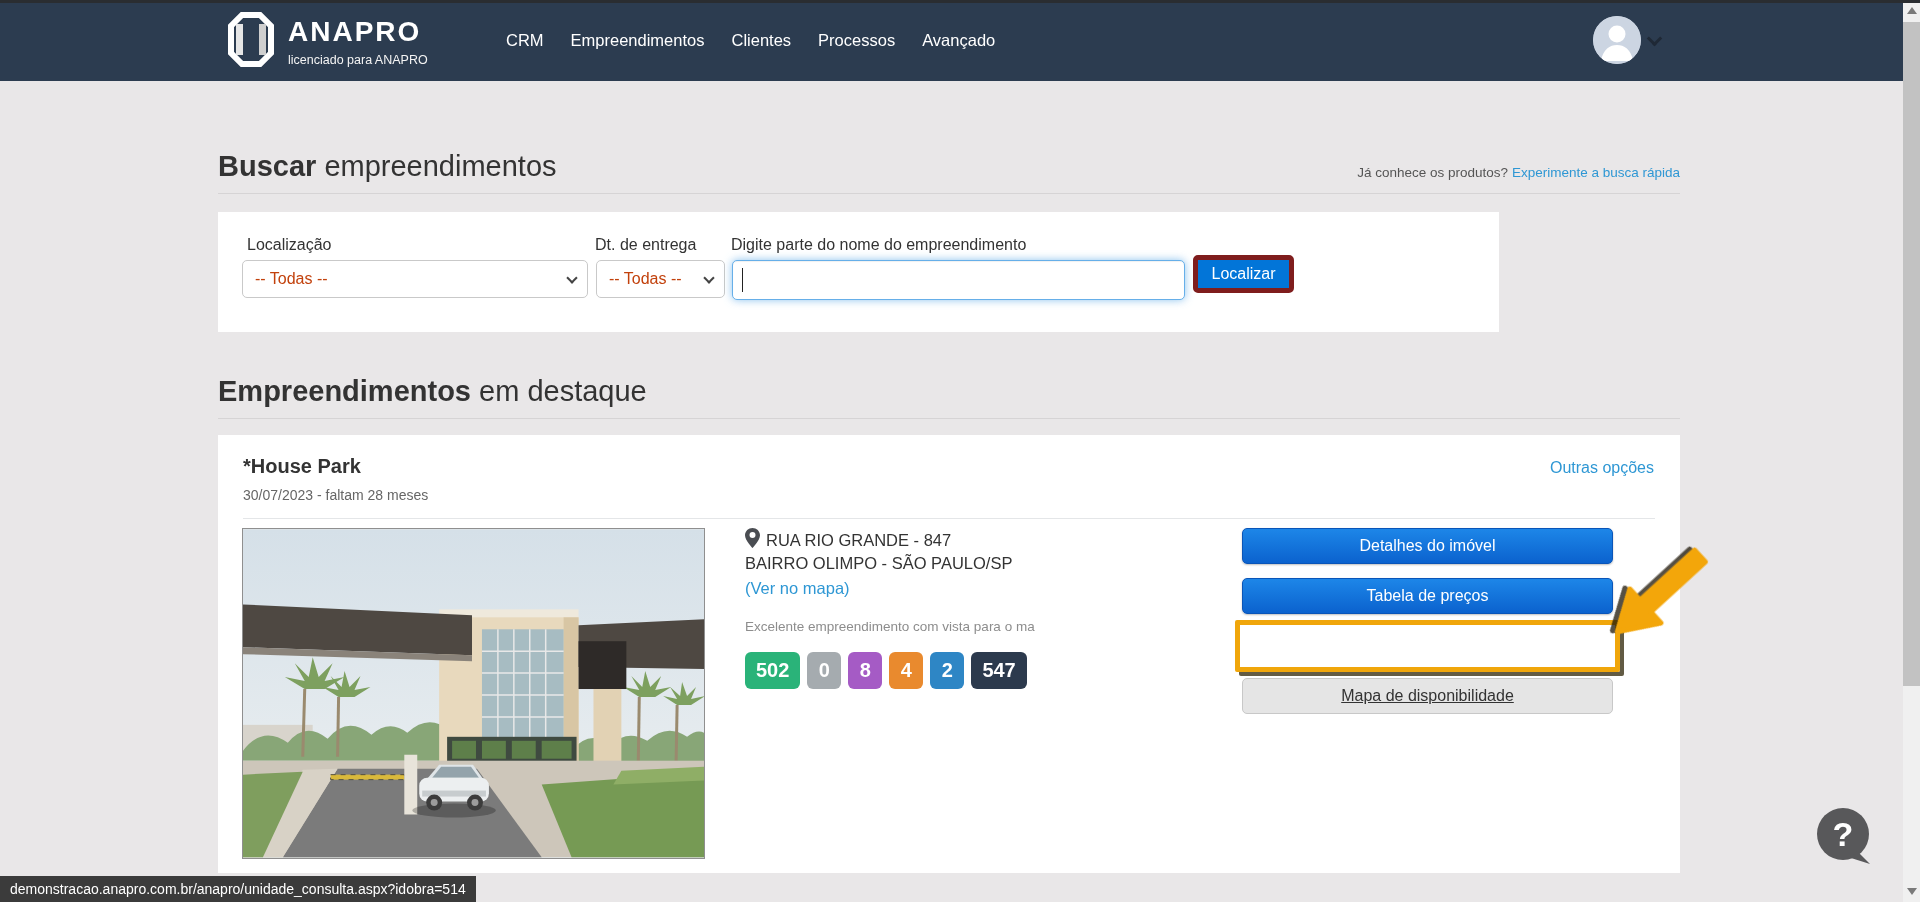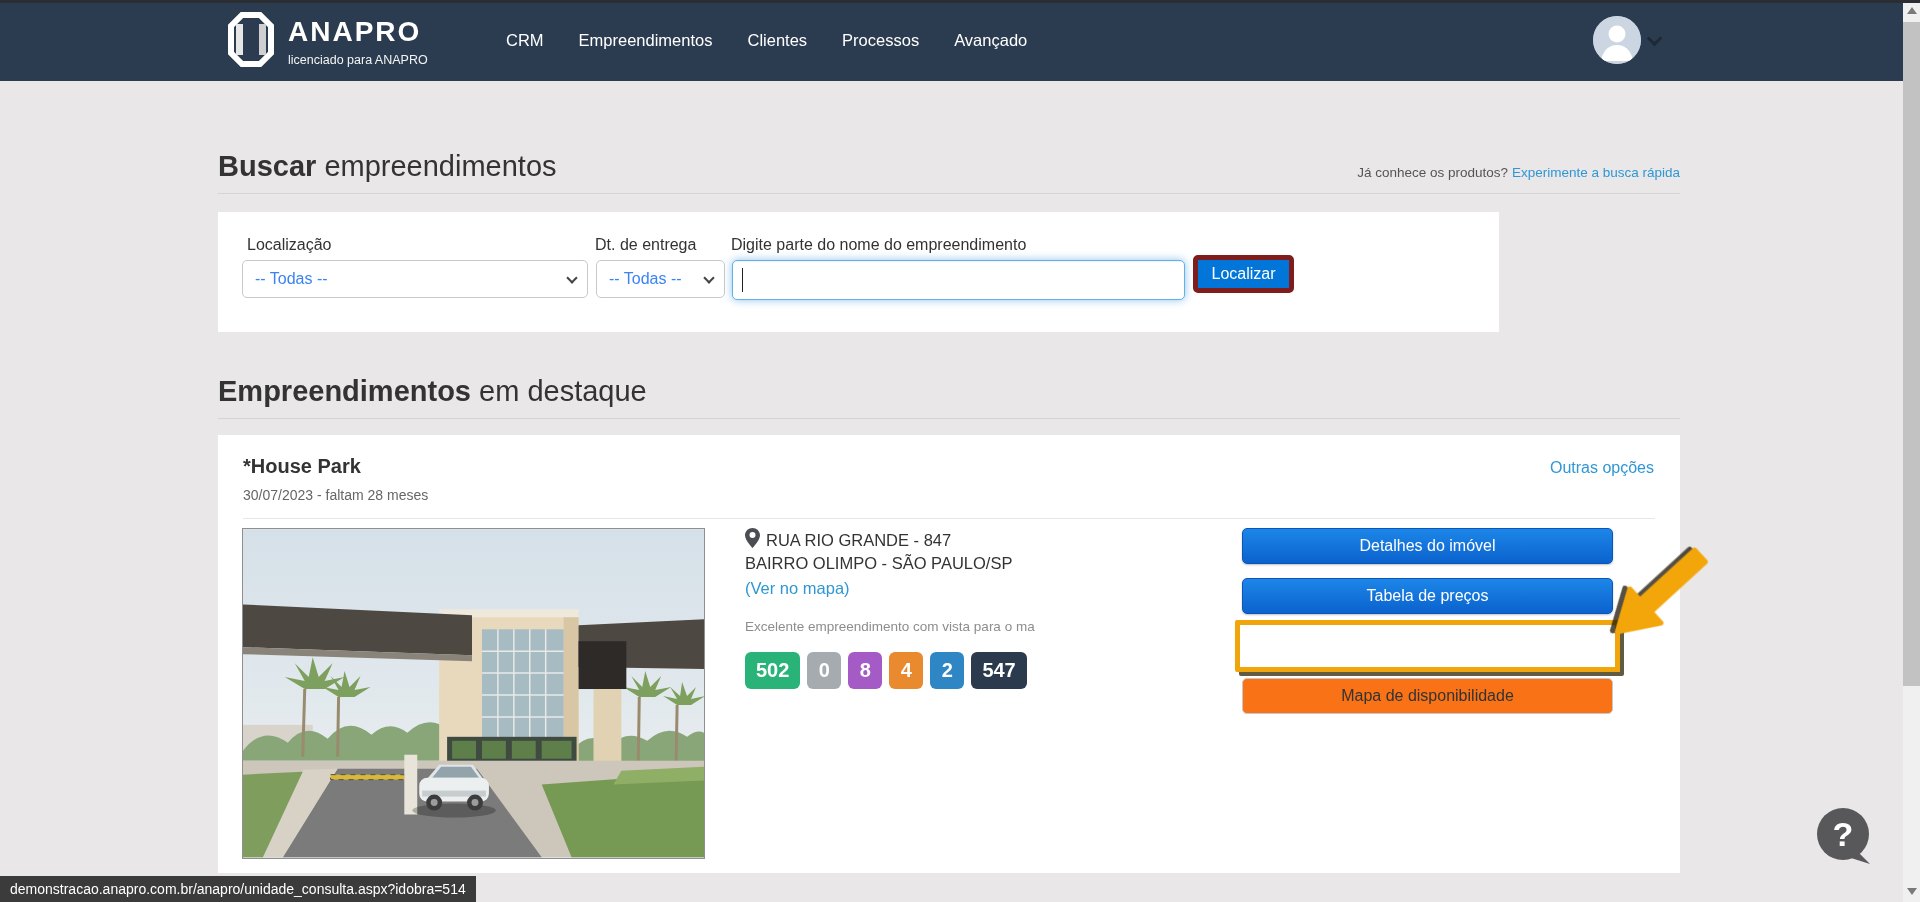--- a/index.html
+++ b/index.html
@@ -7,21 +7,21 @@
   body { font-family:"Liberation Sans", sans-serif; background:#e9e7e8; color:#333; position:relative; }
 
   .topline { position:absolute; left:0; top:0; width:1920px; height:3px; background:#2a2d31; z-index:60; }
 
   
   .navbar { position:absolute; left:0; top:0; width:1920px; height:81px; background:#2c3c50; z-index:5; }
   .brand { position:absolute; left:228px; top:12px; display:flex; align-items:center; }
   .brand-text { margin-left:14px; color:#fff; }
   .brand-name { font-size:28px; font-weight:bold; letter-spacing:2px; line-height:30px; }
   .brand-sub { font-size:12.5px; font-weight:400; margin-top:6px; color:#f4f4f4; }
-  .nav-menu { position:absolute; left:506px; top:0; height:81px; display:flex; align-items:center; gap:35px; list-style:none; }
+  .nav-menu { position:absolute; left:506px; top:0; height:81px; display:flex; align-items:center; gap:27px; list-style:none; }
   .nav-menu li { color:#fff; font-size:16.5px; cursor:pointer; white-space:nowrap; }
   .user-box { position:absolute; left:1593px; top:16px; display:flex; align-items:center; cursor:pointer; }
   .avatar { width:48px; height:48px; border-radius:50%; background:#ccd5e2; overflow:hidden; position:relative; }
   .avatar svg { position:absolute; left:0; top:0; }
   .user-chev { width:11px; height:11px; border-right:3px solid #1f2936; border-bottom:3px solid #1f2936; transform:rotate(45deg); margin-left:8px; margin-top:-4px; }
 
   
   .scrollbar { position:absolute; right:0; top:0; width:17px; height:902px; background:#f0f0f0; z-index:50; }
   .sb-arrow { position:absolute; left:4px; width:0; height:0; border-left:5px solid transparent; border-right:5px solid transparent; }
   .sb-up { top:7px; border-bottom:7px solid #7a7a7a; }
@@ -31,21 +31,21 @@
   
   .section-head { position:absolute; left:218px; width:1462px; display:flex; justify-content:space-between; align-items:flex-end; border-bottom:1px solid #d6d4d5; padding-bottom:10px; }
   .section-head h1 { font-size:29px; font-weight:400; color:#333; }
   .section-head h1 b { font-weight:700; }
   .head-hint { font-size:13.5px; color:#555; padding-bottom:3px; }
   .head-hint a { color:#2e97d4; text-decoration:none; cursor:pointer; }
 
   
   .panel { position:absolute; left:218px; top:212px; width:1281px; height:120px; background:#fff; }
   .field-label { position:absolute; font-size:16px; color:#333; top:24px; }
-  .selectbox { position:absolute; top:48px; height:38px; background:#fff; border:1px solid #c9c9c9; border-radius:5px; font-size:16px; color:#3b82f6; display:flex; align-items:center; padding:0 12px; cursor:pointer; }
+  .selectbox { position:absolute; top:48px; height:38px; background:#fff; border:1px solid #c9c9c9; border-radius:5px; font-size:16px; color:#c2410c; display:flex; align-items:center; padding:0 12px; cursor:pointer; }
   .selectbox .chev { position:absolute; right:11px; top:13px; width:8px; height:8px; border-right:2px solid #444; border-bottom:2px solid #444; transform:rotate(45deg); }
   .textinput { position:absolute; left:514px; top:48px; width:453px; height:40px; border:1px solid #66afe9; border-radius:5px; background:#fff; box-shadow:0 0 8px rgba(102,175,233,.75), inset 0 1px 1px rgba(0,0,0,.06); font-size:16px; padding:0 10px; }
   .caret { position:absolute; left:524px; top:56px; width:1px; height:24px; background:#222; }
   .btn-localizar { position:absolute; left:975px; top:43px; width:101px; height:38px; background:#0275d8; border:5px solid #7f1d1d; border-radius:5px; color:#fff; font-size:16px; cursor:pointer; }
 
   
   .card { position:absolute; left:218px; top:435px; width:1462px; height:438px; background:#fff; }
   .card-title { position:absolute; left:25px; top:20px; font-size:20px; font-weight:bold; color:#333; }
   .card-sub { position:absolute; left:25px; top:52px; font-size:14px; color:#666; }
   .card-options { position:absolute; right:26px; top:24px; font-size:16px; color:#2e97d4; text-decoration:none; cursor:pointer; }
@@ -53,21 +53,21 @@
   .prop-img { position:absolute; left:24px; top:93px; width:463px; height:331px; border:1px solid #8f8f8f; cursor:pointer; background:#dfe6ea; }
   .addr-row { position:absolute; left:527px; top:93px; font-size:16.5px; color:#333; display:flex; align-items:center; gap:6px; }
   .addr2 { position:absolute; left:527px; top:119px; font-size:16.5px; color:#333; }
   .map-link { position:absolute; left:527px; top:144px; font-size:16.5px; color:#2e97d4; text-decoration:none; cursor:pointer; }
   .desc { position:absolute; left:527px; top:184px; font-size:13.5px; color:#8d8d8d; }
   .badges { position:absolute; left:527px; top:217px; display:flex; gap:7px; }
   .badge { height:37px; line-height:37px; min-width:34px; padding:0 11px; border-radius:6px; color:#fff; font-size:20px; font-weight:bold; text-align:center; }
   .act-btn { position:absolute; left:0; width:371px; height:36px; line-height:34px; text-align:center; font-size:16px; border-radius:5px; cursor:pointer; }
   .act-primary { background:linear-gradient(#1d86e8,#0b62ce); border:1px solid #0a55b8; color:#fff; box-shadow:0 1px 2px rgba(0,0,0,.25); }
   .act-dark { background:linear-gradient(#1063dc,#0847b4); border:1px solid #063a9a; color:#fff; }
-  .act-light { background:#f97316; border:1px solid #c8c8c8; color:#333; }
+  .act-light { background:#e5e5e5; border:1px solid #c8c8c8; color:#333;text-decoration:underline; }
   .hl-box { position:absolute; left:1017px; top:185px; width:385px; height:52px; border:5px solid #f0a60b; border-radius:2px; box-shadow:4px 4px 0 rgba(46,36,6,.75); pointer-events:none; z-index:3; }
   .arrow-svg { position:absolute; left:1362px; top:85px; width:180px; height:150px; z-index:4; pointer-events:none; }
 
   
   .help-bubble { position:absolute; left:1815px; top:807px; width:58px; height:58px; cursor:pointer; z-index:20; }
   .statusbar { position:absolute; left:0; bottom:0; height:26px; background:#3b3b3b; color:#fff; font-size:14px; line-height:26px; padding:0 10px; z-index:55; white-space:nowrap; }
 </style>
 </head>
 <body>
 

